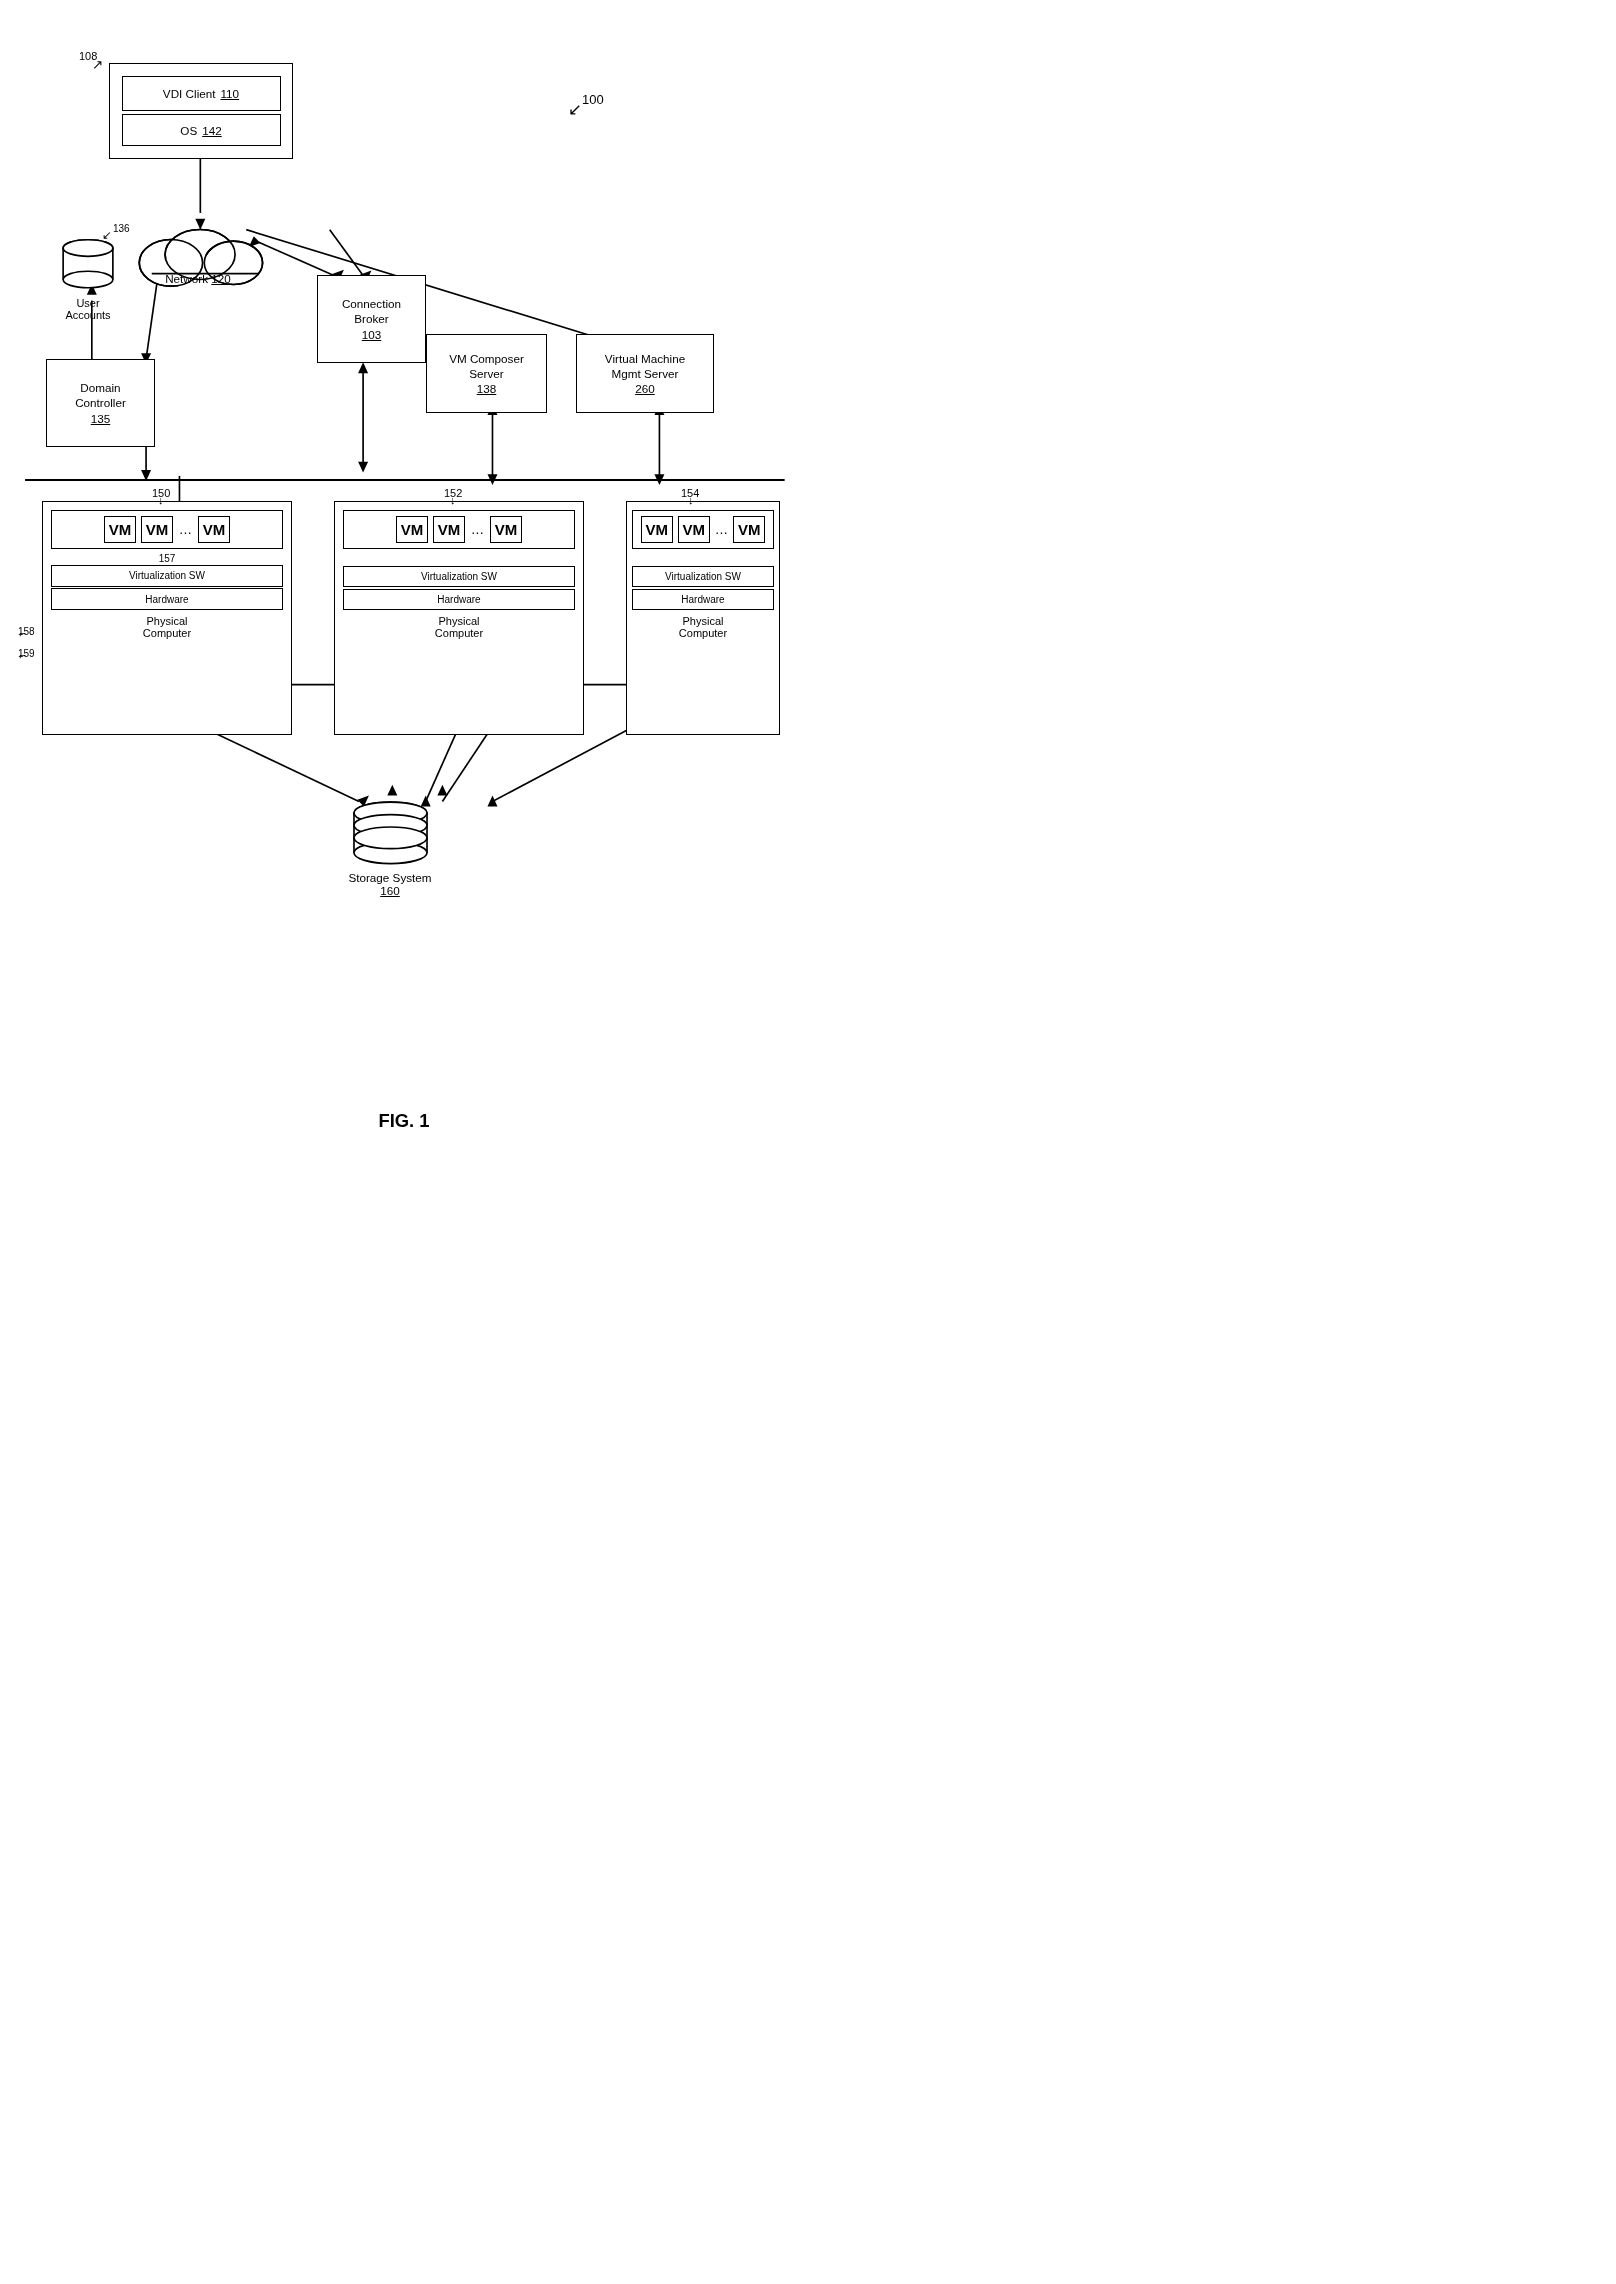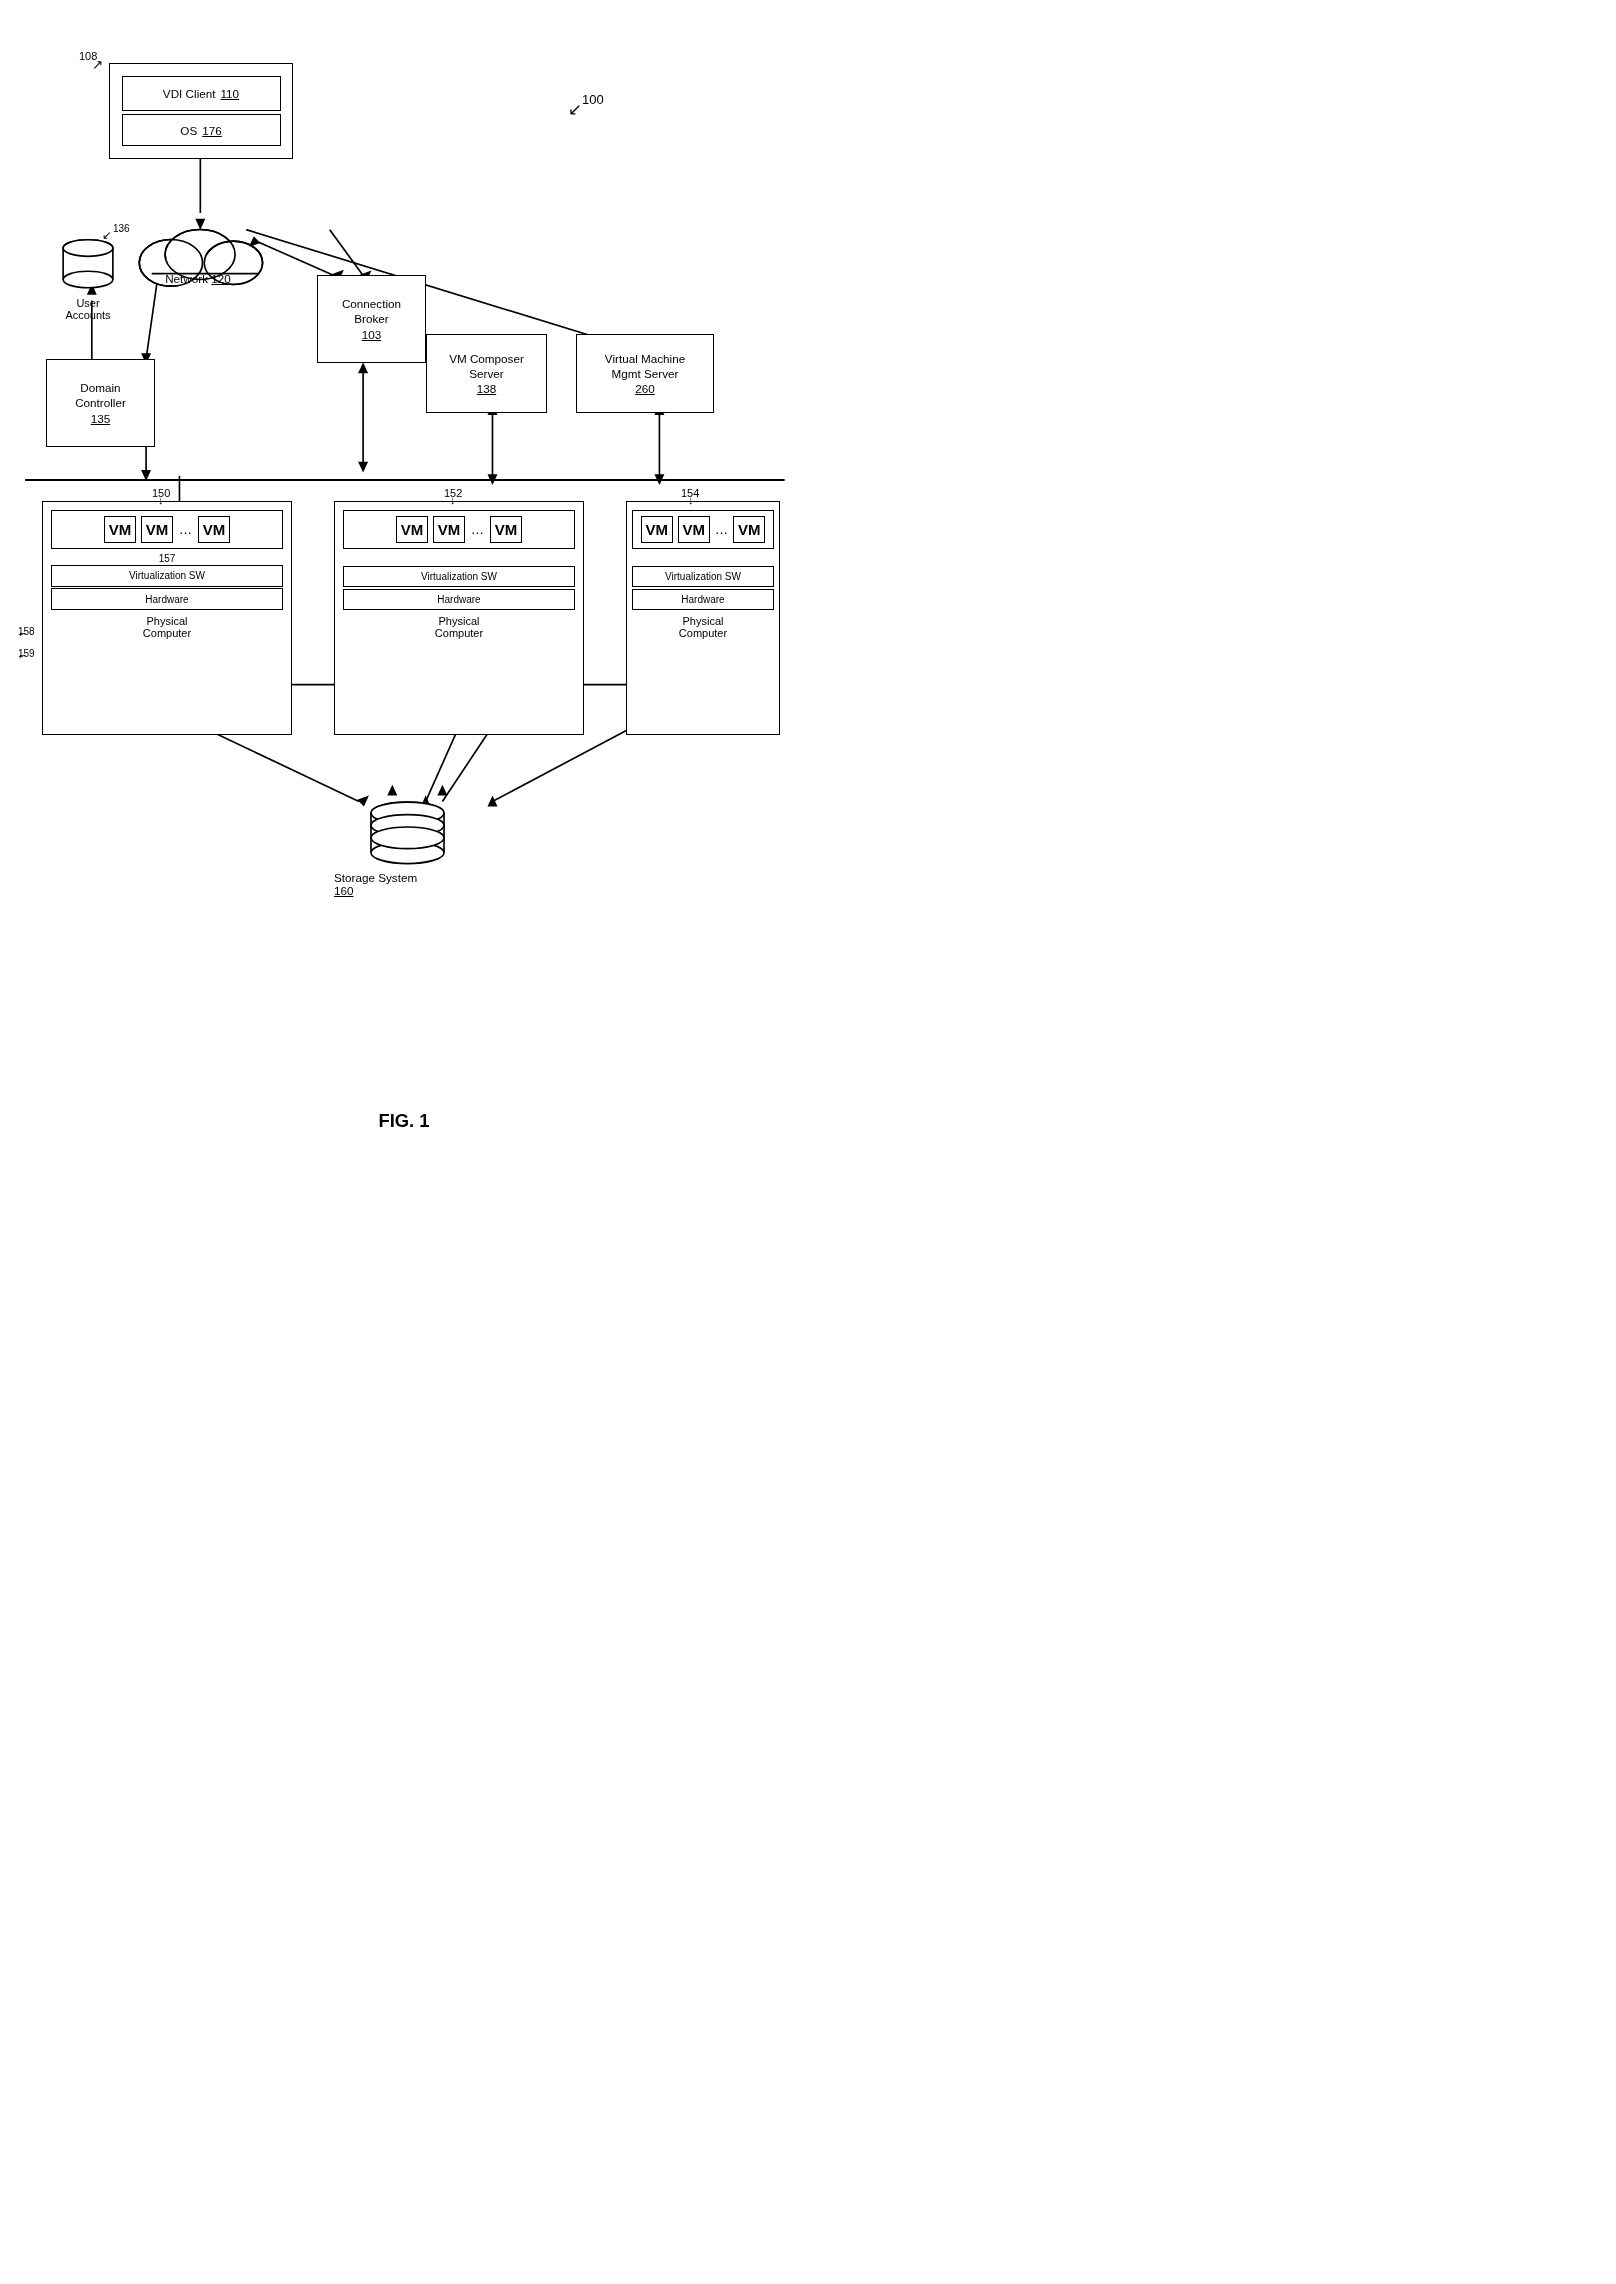--- a/index.html
+++ b/index.html
@@ -144,21 +144,21 @@
   <div class="box" style="left:109px; top:63px; width:184px; height:96px; flex-direction:column; padding:3.3px;">
     <div class="box" style="position:relative; width:159px; height:35px; border:1.7px solid #000; margin-bottom:3.3px; flex-direction:row; gap:0;">
       <span>VDI Client</span>
       <span style="margin-left:5px;">
         <u>110</u>
       </span>
     </div>
     <div class="box" style="position:relative; width:159px; height:32px; border:1.7px solid #000; flex-direction:row; gap:0;">
       <span>OS</span>
       <span style="margin-left:5px;">
-        <u>176</u>
+        <u>142</u>
       </span>
     </div>
   </div>
 
   <div style="position:absolute; left:129px; top:217px; width:138px; height:75px;">
     <svg viewBox="0 0 165 90" width="138" height="75">
       <ellipse cx="50" cy="55" rx="38" ry="28" fill="white" stroke="black" stroke-width="2"></ellipse>
       <ellipse cx="85" cy="45" rx="42" ry="30" fill="white" stroke="black" stroke-width="2"></ellipse>
       <ellipse cx="125" cy="55" rx="35" ry="26" fill="white" stroke="black" stroke-width="2"></ellipse>
       <ellipse cx="82" cy="65" rx="55" ry="20" fill="white" stroke="none"></ellipse>
@@ -280,21 +280,21 @@
 
     <div class="inner-box" style="margin:1.7px 5px; padding:4.2px;">
       <span>Hardware</span>
     </div>
 
     <div style="text-align:center; font-size:11px; margin-top:5px;">
       Physical<br>Computer
     </div>
   </div>
 
-  <div style="position:absolute; left:334px; top:801px; width:146px; text-align:left;">
+  <div style="position:absolute; left:317px; top:801px; width:146px; text-align:center;">
     <svg width="83" height="67" viewBox="0 0 100 80" style="margin:0 auto; display:block;">
       <ellipse cx="50" cy="14" rx="44" ry="13" fill="white" stroke="black" stroke-width="2"></ellipse>
       <rect x="6" y="14" width="88" height="15" fill="white" stroke="none"></rect>
       <ellipse cx="50" cy="29" rx="44" ry="13" fill="white" stroke="black" stroke-width="2"></ellipse>
       <rect x="6" y="29" width="88" height="15" fill="white" stroke="none"></rect>
       <ellipse cx="50" cy="44" rx="44" ry="13" fill="white" stroke="black" stroke-width="2"></ellipse>
       <rect x="6" y="44" width="88" height="18" fill="white" stroke="none"></rect>
       <line x1="6" y1="14" x2="6" y2="62" stroke="black" stroke-width="2"></line>
       <line x1="94" y1="14" x2="94" y2="62" stroke="black" stroke-width="2"></line>
       <ellipse cx="50" cy="62" rx="44" ry="13" fill="white" stroke="black" stroke-width="2"></ellipse>

